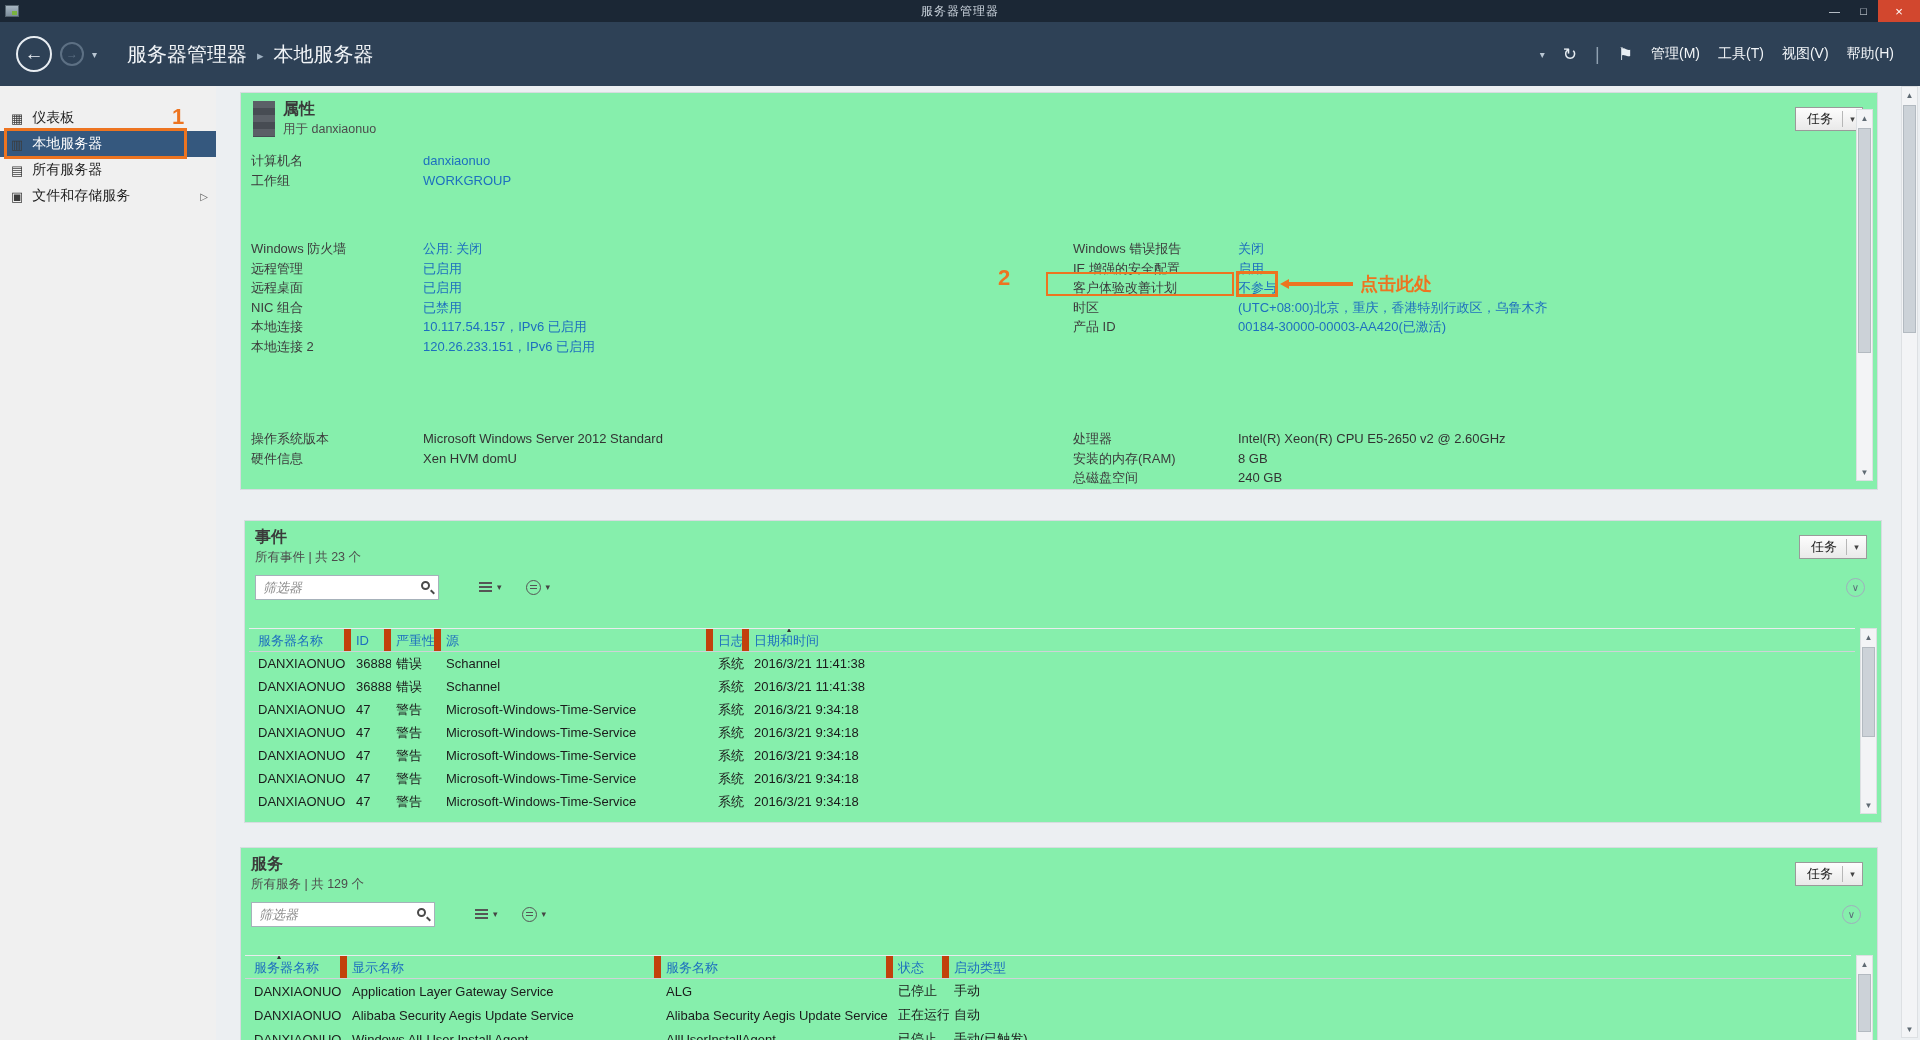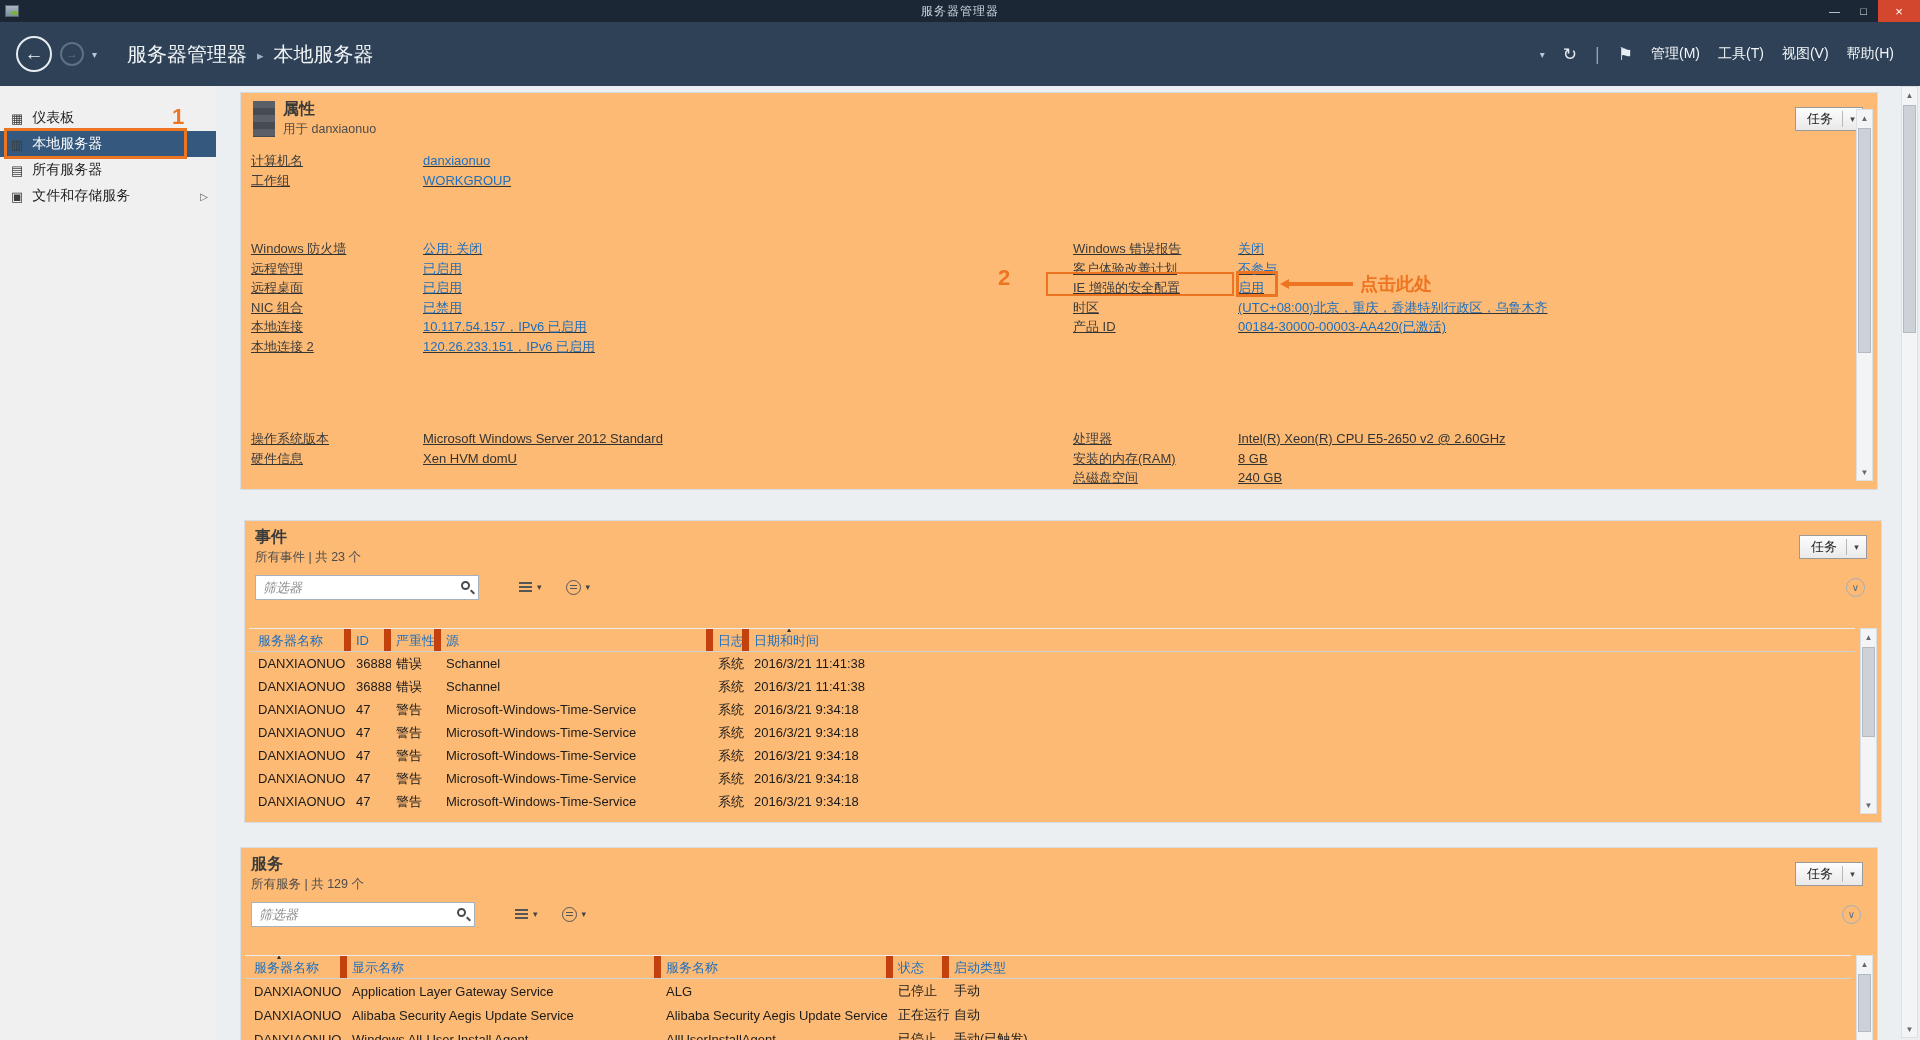--- a/index.html
+++ b/index.html
@@ -31,48 +31,48 @@
   
   .main { display:flex; height:954px; }
   .sidebar { width:216px; background:#f0f0f0; padding-top:19px; flex:none; }
   .side-item { height:26px; display:flex; align-items:center; gap:9px; padding-left:11px; font-size:14px; color:#1f1f1f; cursor:default; }
   .side-item .s-icon { font-size:13px; color:#3c3c3c; flex:none; line-height:1; }
   .side-item.selected { background:#35587e; color:#fff; }
   .side-item .expand { margin-left:auto; margin-right:8px; font-size:10px; color:#5b5b5b; }
   .content { flex:1; position:relative; background:#eceff2; overflow:hidden; }
 
   
-  .panel { position:absolute; background:#fdba74; border:1px solid #d7dce0; }
+  .panel { position:absolute; background:#86efac; border:1px solid #d7dce0; }
   .panel-props    { left:24px; top:6px;   width:1638px; height:398px; }
   .panel-events   { left:28px; top:434px; width:1638px; height:303px; }
   .panel-services { left:24px; top:761px; width:1638px; height:292px; }
   .panel-title { position:absolute; top:6px; left:10px; font-size:16px; font-weight:bold; color:#3a3a3a; }
   .panel-sub   { position:absolute; top:28px; left:10px; font-size:12.5px; color:#4c4c4c; }
   .panel-props .panel-title, .panel-props .panel-sub { left:42px; }
   .tile-icon { position:absolute; left:12px; top:8px; width:22px; height:36px; background:repeating-linear-gradient(#5b6067 0 7px,#474c53 7px 14px); }
 
   .tasks-btn { position:absolute; top:14px; right:14px; height:24px; display:flex; align-items:center; background:linear-gradient(#fdfdfd,#e9e9e9); border:1px solid #9a9a9a; font-size:13px; color:#222; padding-left:11px; cursor:default; }
   .tasks-div { width:1px; height:16px; background:#b7b7b7; margin-left:9px; }
   .tasks-caret { width:19px; text-align:center; font-size:9px; color:#444; }
 
   
   .pgroup { position:absolute; }
   .lg { left:10px; width:812px; }
   .rg { left:832px; width:792px; }
   .g1 { top:58px; } .g2 { top:146px; } .g3 { top:336px; }
-  .prow { display:flex; height:19.5px; line-height:19.5px; font-size:13px; white-space:nowrap;text-decoration:underline; }
+  .prow { display:flex; height:19.5px; line-height:19.5px; font-size:13px; white-space:nowrap; }
   .plabel { flex:none; color:#3c3c3c; }
   .lg .plabel { width:172px; }
   .rg .plabel { width:165px; }
   .pvalue.link { color:#1d6fbf; text-decoration:none; cursor:pointer; }
   .pvalue.plain { color:#333; }
 
   
   .toolbar { position:absolute; left:10px; top:53px; right:44px; height:26px; display:flex; align-items:center; }
-  .filter-wrap { position:relative; width:224px; flex:none; }
+  .filter-wrap { position:relative; width:184px; flex:none; }
   .filter-input { width:100%; height:25px; border:1px solid #a6b1ba; padding:0 26px 0 7px; font-size:13px; font-family:inherit; color:#333; background:#fff; }
   .filter-input::placeholder { font-style:italic; color:#8b8b8b; }
   .mag-icon { position:absolute; right:9px; top:6px; width:9px; height:9px; border:2px solid #4a4a4a; border-radius:50%; }
   .mag-icon::after { content:""; position:absolute; width:5px; height:2px; background:#4a4a4a; transform:rotate(45deg); left:7px; top:8px; }
   .tool-btn { display:flex; align-items:center; gap:5px; height:25px; padding:0 6px; background:none; border:none; cursor:default; }
   .tb1 { margin-left:34px; } .tb2 { margin-left:12px; }
   .icon-list { width:13px; height:11px; background:repeating-linear-gradient(#555 0 2px,transparent 2px 4px); }
   .icon-circle-list { width:15px; height:15px; border:1.5px solid #555; border-radius:50%; position:relative; }
   .icon-circle-list::after { content:""; position:absolute; left:3px; right:3px; top:4px; height:1.5px; background:#555; box-shadow:0 3px 0 #555; }
   .tool-caret { font-size:9px; color:#444; }
@@ -240,26 +240,26 @@
             <span class="pvalue plain">Xen HVM domU</span>
           </div>
       </div>
 
       <div class="pgroup rg g2">
         <div class="prow">
             <span class="plabel">Windows 错误报告</span>
             <a class="pvalue link">关闭</a>
           </div>
         <div class="prow">
+            <span class="plabel">IE 增强的安全配置</span>
+            <a class="pvalue link">启用</a>
+          </div>
+        <div class="prow">
             <span class="plabel">客户体验改善计划</span>
             <a class="pvalue link">不参与</a>
-          </div>
-        <div class="prow">
-            <span class="plabel">IE 增强的安全配置</span>
-            <a class="pvalue link">启用</a>
           </div>
         <div class="prow">
             <span class="plabel">时区</span>
             <a class="pvalue link">(UTC+08:00)北京，重庆，香港特别行政区，乌鲁木齐</a>
           </div>
         <div class="prow">
             <span class="plabel">产品 ID</span>
             <a class="pvalue link">00184-30000-00003-AA420(已激活)</a>
           </div>
       </div>

